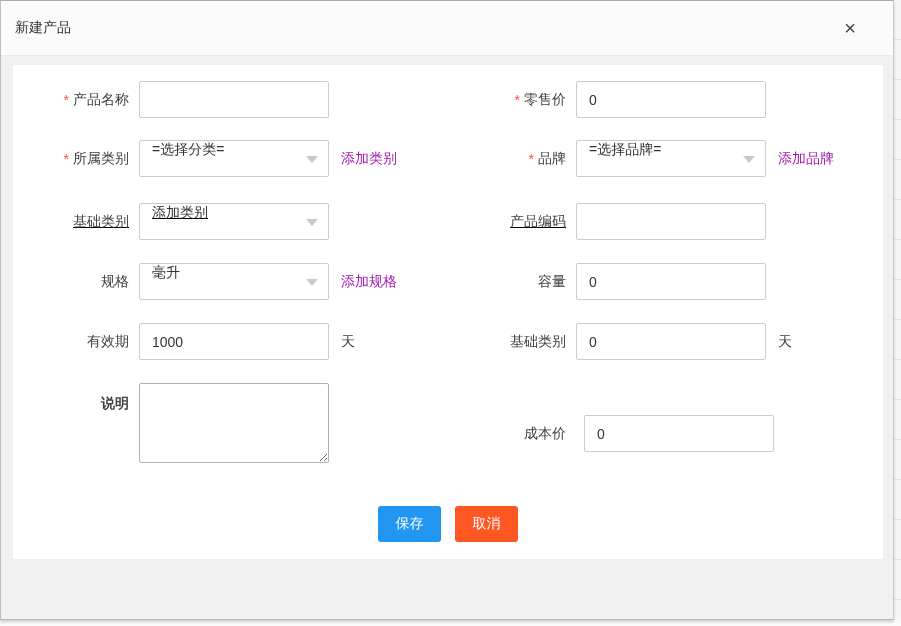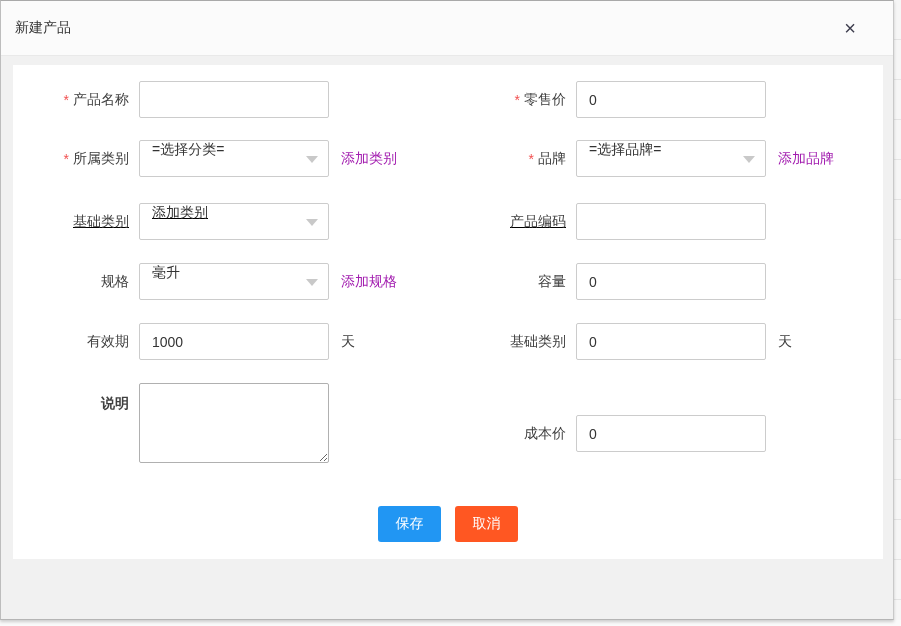--- a/index.html
+++ b/index.html
@@ -34,21 +34,21 @@
   .panel {
     position:absolute; left:12px; top:64px; width:870px; height:494px;
     background:#fff;
   }
 
   .field { position:absolute; display:flex; align-items:center; height:37px; }
   .col-left  { left:0; }
   .col-right { left:437px; }
   .t1 { top:16px; }  .t2 { top:75px; }  .t3 { top:138px;text-decoration:underline; }
   .t4 { top:198px; } .t5 { top:258px; } .t6L { top:318px; height:80px; align-items:flex-start; }
-  .t6R { top:350px; }
+  .t6R { top:350px;gap:8px; }
 
   .flabel {
     width:116px; margin-right:10px; display:flex; justify-content:flex-end;
     align-items:center; font-size:14px; color:#404040; white-space:nowrap;
   }
   .t6L .flabel { padding-top:12px;font-weight:bold; }
   .req { color:#f24f4f; margin-right:4px; font-size:14px; }
 
   input.fcontrol {
     width:190px; height:37px; border:1px solid #ccc; border-radius:2px;

